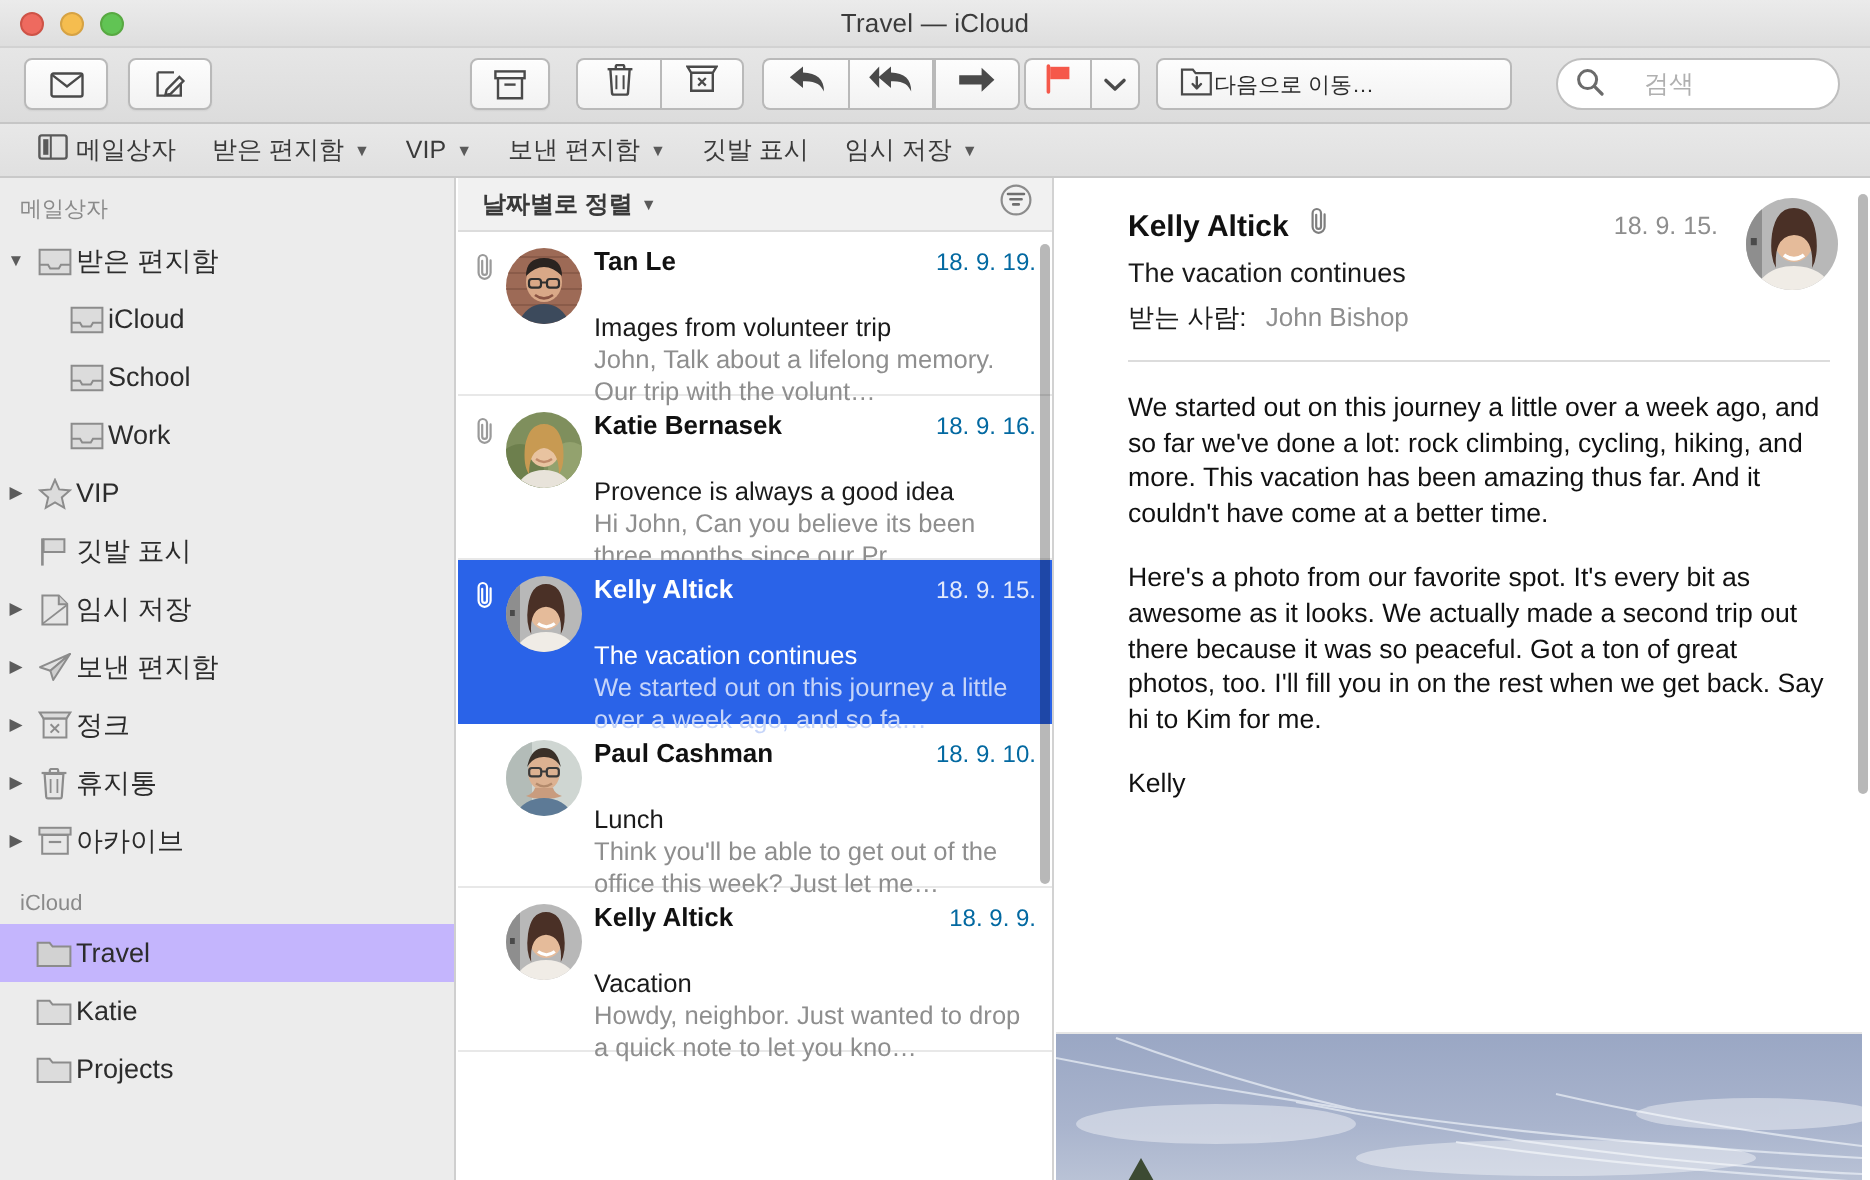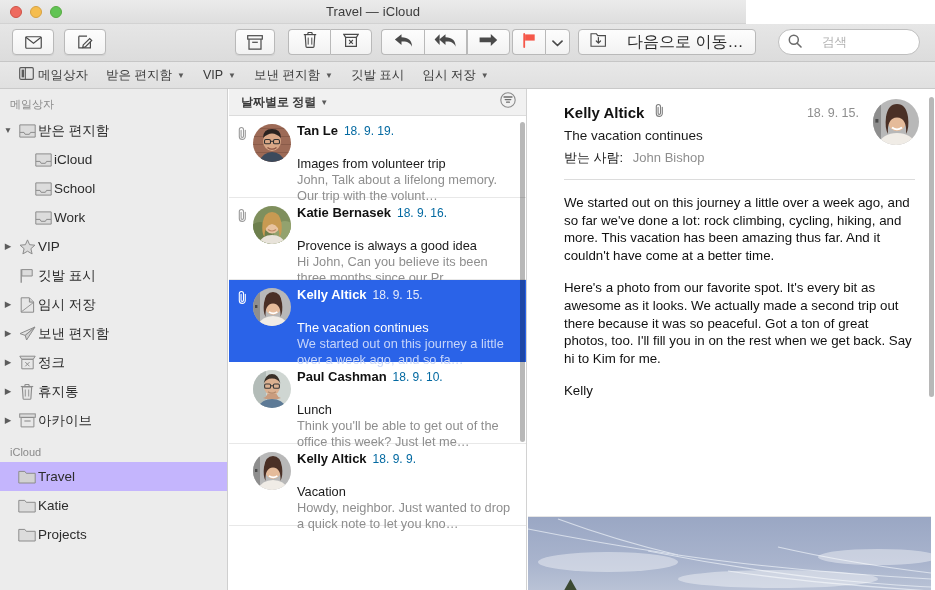--- a/index.html
+++ b/index.html
@@ -8,21 +8,21 @@
     overflow: hidden;
     font-family: "Liberation Sans", sans-serif;
     background: #ffffff;
     -webkit-font-smoothing: antialiased;
   }
 
   .window { position: relative; width: 935px; height: 590px; overflow: hidden; background: #fff; }
 
   
   .titlebar {
-    position: absolute; top: 0; left: 0; width: 746px; height: 24px;
+    position: absolute; top: 0; left: 0; width: 935px; height: 24px;
     background: linear-gradient(to bottom, #ebebeb, #dedede);
     border-bottom: 1px solid #d2d2d2;
   }
   .lights { position: absolute; left: 10px; top: 6px; display: flex; gap: 8px; }
   .light { width: 12px; height: 12px; border-radius: 50%; }
   .light.red    { background: #ee6a5f; border: 0.5px solid #ce5347; }
   .light.yellow { background: #f5bd4f; border: 0.5px solid #d6a243; }
   .light.green  { background: #61c454; border: 0.5px solid #58a942; }
   .win-title {
     position: absolute; width: 100%; top: 4px; text-align: center;
@@ -50,22 +50,22 @@
     background: linear-gradient(to bottom, #fdfdfd, #f2f2f2);
     border: 1px solid #b9b9b9;
   }
   .tgroup2 .seg:first-child { border-radius: 4px 0 0 4px; border-right: none; }
   .tgroup2 .seg:last-child  { border-radius: 0 4px 4px 0; }
 
   .moveto {
     position: absolute; top: 5px; left: 578px; width: 178px; height: 26px;
     background: linear-gradient(to bottom, #fdfdfd, #f2f2f2);
     border: 1px solid #b9b9b9; border-radius: 4px;
-    display: flex; align-items: center; gap: 20px; padding-left: 11px;
-    font-size: 16px; color: #2b2b2b;
+    display: flex; align-items: center; gap: 0; padding-left: 11px;
+    font-size: 11px; color: #2b2b2b;
   }
   .searchfield {
     position: absolute; top: 5px; left: 778px; width: 142px; height: 26px;
     background: #fff; border: 1px solid #bfbfbf; border-radius: 13px;
     display: flex; align-items: center; gap: 20px; padding-left: 9px;
     font-size: 12.5px; color: #b0b0b0;
   }
 
   
   .favbar {
@@ -121,21 +121,21 @@
   .msg {
     position: relative; display: flex; padding: 6px 8px 9px 4px;
     border-bottom: 1px solid #e8e8e8; cursor: default;
     height: 82px;
   }
   .msg.selected { background: #2a63e8; border-bottom-color: #2a63e8; }
   .msg .clip { width: 18px; flex: 0 0 18px; padding-top: 4px; text-align: center; }
   .msg .av { width: 42px; flex: 0 0 42px; display:flex; justify-content:center; padding-top: 2px; }
   .msg .av .circle { width: 38px; height: 38px; border-radius: 50%; overflow: hidden; position: relative; }
   .msg .body { flex: 1; min-width: 0; padding-left: 4px; padding-top: 1px; }
-  .msg .line1 { display: flex; justify-content: flex-start; align-items: baseline; }
+  .msg .line1 { display: flex; justify-content: space-between; align-items: baseline; }
   .msg .from { font-size: 13px; font-weight: bold; color: #111; white-space: nowrap; overflow: hidden; text-overflow: ellipsis; }
   .msg .date { font-size: 12px; color: #0369a1; white-space: nowrap; padding-left: 6px; }
   .msg .subj { font-size: 12.8px; color: #1a1a1a; margin-top: 18px; white-space: nowrap; overflow: hidden; text-overflow: ellipsis; }
   .msg .prev {
     font-size: 12.8px; color: #8e8e8e; margin-top: 1px; line-height: 16px;
     display: -webkit-box; -webkit-line-clamp: 2; -webkit-box-orient: vertical; overflow: hidden;
   }
   .msg.selected .from, .msg.selected .subj { color: #fff; }
   .msg.selected .date { color: #e2e9fb; }
   .msg.selected .prev { color: #c6d5f9; }

